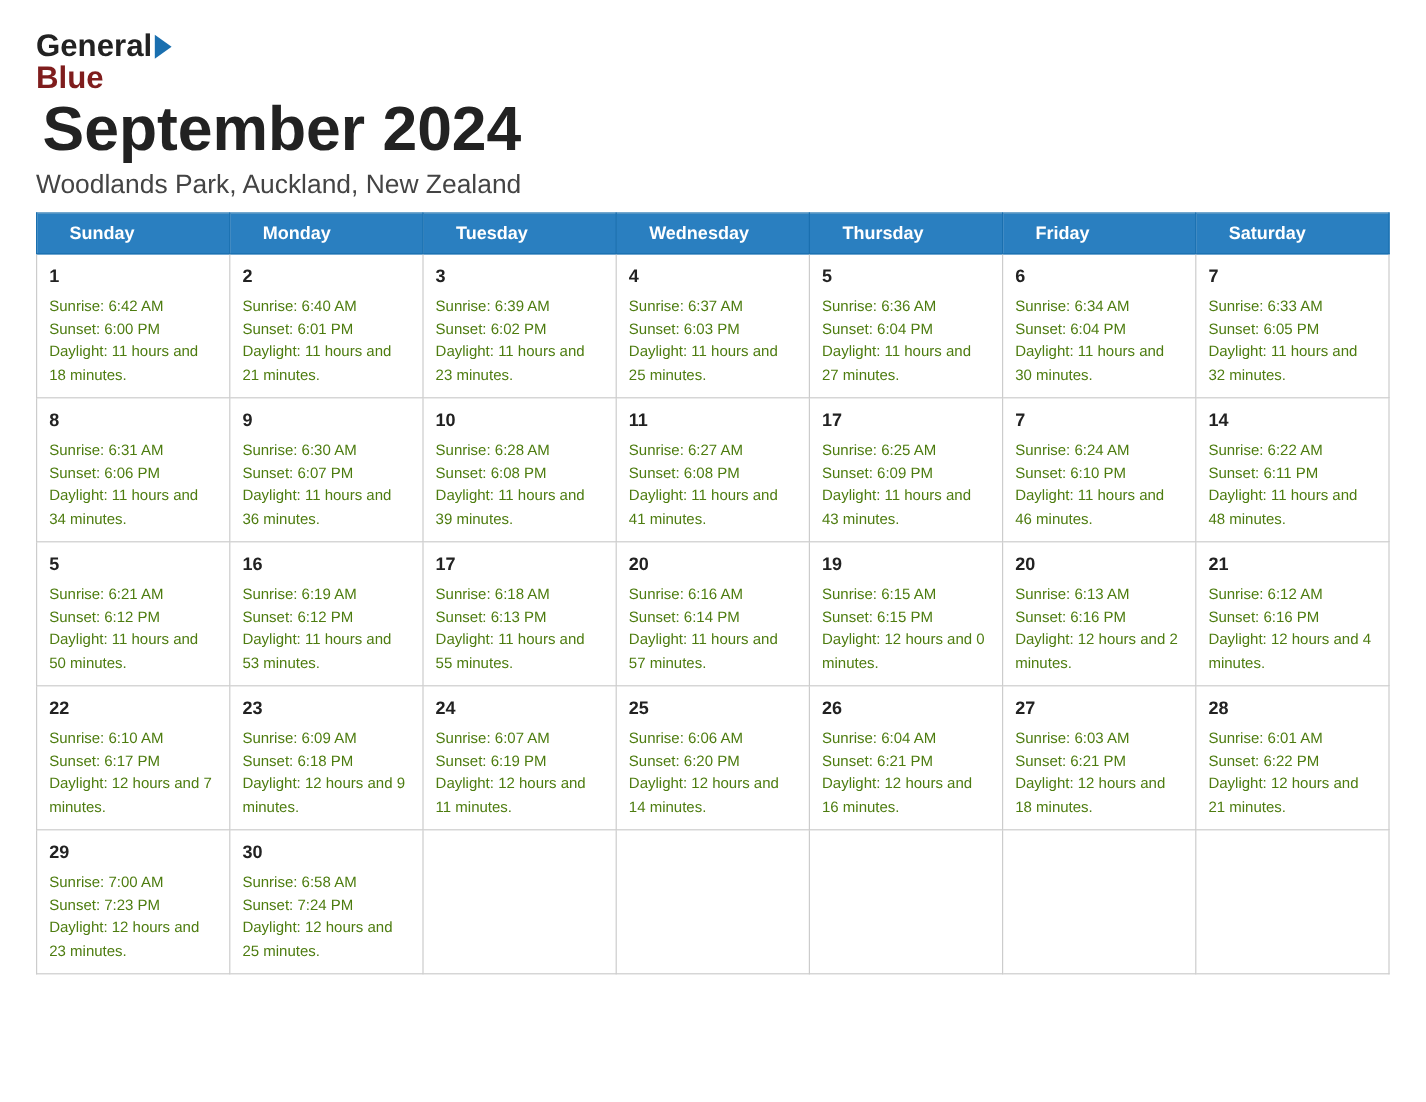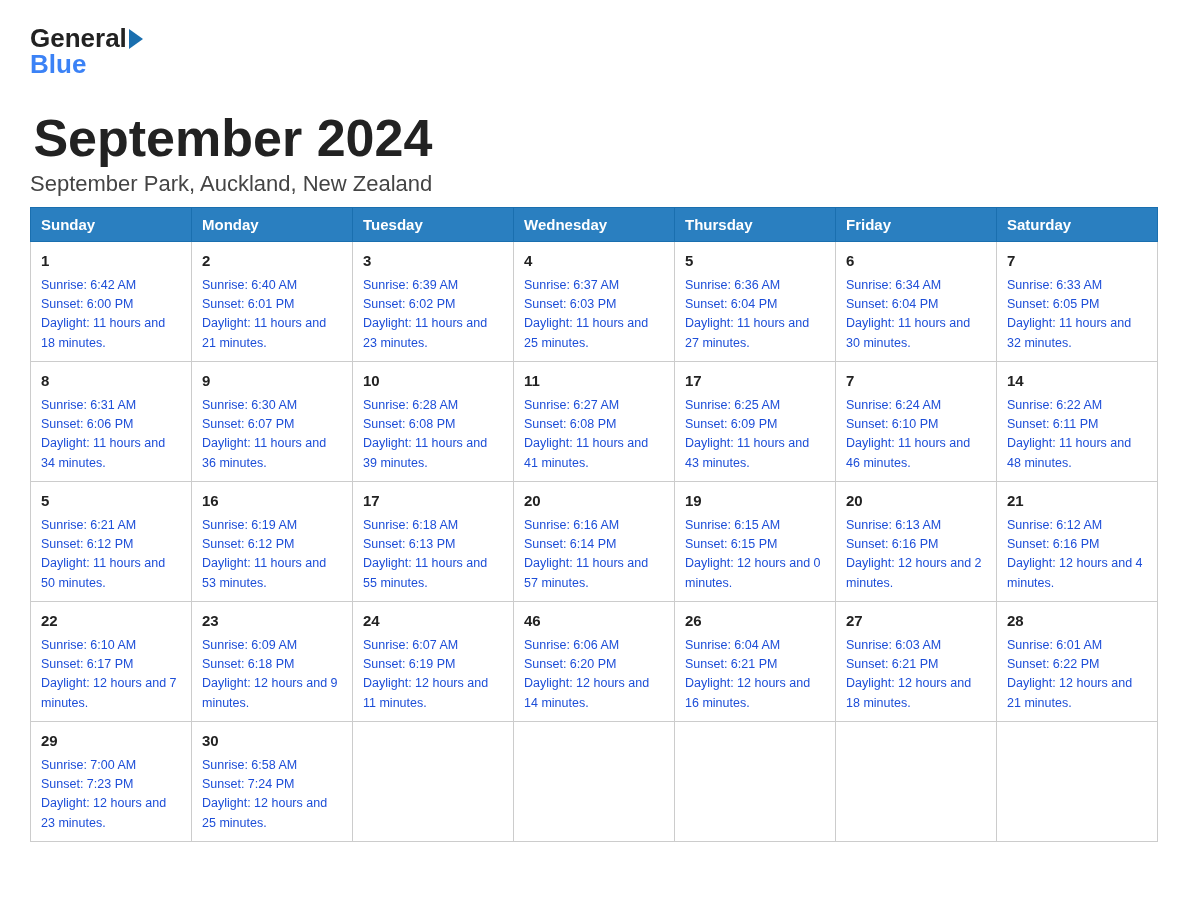--- a/index.html
+++ b/index.html
@@ -39,93 +39,92 @@
       width: 0;
       height: 0;
       border-left: 14px solid #1a6faf;
       border-top: 10px solid transparent;
       border-bottom: 10px solid transparent;
       margin: 0 2px;
       position: relative;
       top: 1px;
     }
     .logo-blue {
-      color: #3b82f6;
+      color: #7f1d1d;
       font-size: 26px;
       font-weight: bold;
       margin-top: -2px;
     }
     .title-block {
       text-align: right;
     }
     .title-block h1 {
       font-size: 52px;
       font-weight: bold;
       color: #222;
       line-height: 1.1;
-      margin-top: 30px;
     }
     .title-block h2 {
       font-size: 22px;
       font-weight: normal;
       color: #444;
       margin-top: 4px;
     }
     .calendar {
       width: 100%;
       border-collapse: collapse;
       margin-top: 10px;
     }
     .calendar thead tr th {
       background-color: #2a7fc0;
       color: #fff;
       font-size: 15px;
       font-weight: bold;
-      padding: 8px 10px;
+      padding: 8px 27px;
       text-align: left;
       border: 1px solid #1a6faf;
     }
     .calendar tbody tr td {
       vertical-align: top;
       padding: 8px 10px;
       border: 1px solid #ccc;
       font-size: 13px;
       line-height: 1.5;
       width: 14.28%;
       min-height: 100px;
     }
     .calendar tbody tr td .day-num {
       font-size: 15px;
       font-weight: bold;
       display: block;
       margin-bottom: 3px;
     }
     .calendar tbody tr td .day-info {
       font-size: 12.5px;
-      color: #1d4ed8;
+      color: #4d7c0f;
       line-height: 1.55;
     }
     .calendar tbody tr td.empty {
       background: #fff;
     }
   </style>
 </head>
 <body>
 
 <div class="header">
   <div class="logo">
     <div class="logo-text">
       <span class="general">General</span>
       <span class="arrow"></span>
     </div>
     <div class="logo-blue">Blue</div>
   </div>
   <div class="title-block">
     <h1>September 2024</h1>
-    <h2>September Park, Auckland, New Zealand</h2>
+    <h2>Woodlands Park, Auckland, New Zealand</h2>
   </div>
 </div>
 
 <table class="calendar">
   <thead>
     <tr>
       <th>Sunday</th>
       <th>Monday</th>
       <th>Tuesday</th>
       <th>Wednesday</th>
@@ -232,21 +231,21 @@
         </td>
         <td>
           <span class="day-num">23</span>
           <div class="day-info">Sunrise: 6:09 AM<br>Sunset: 6:18 PM<br>Daylight: 12 hours and 9 minutes.</div>
         </td>
         <td>
           <span class="day-num">24</span>
           <div class="day-info">Sunrise: 6:07 AM<br>Sunset: 6:19 PM<br>Daylight: 12 hours and 11 minutes.</div>
         </td>
         <td>
-          <span class="day-num">46</span>
+          <span class="day-num">25</span>
           <div class="day-info">Sunrise: 6:06 AM<br>Sunset: 6:20 PM<br>Daylight: 12 hours and 14 minutes.</div>
         </td>
         <td>
           <span class="day-num">26</span>
           <div class="day-info">Sunrise: 6:04 AM<br>Sunset: 6:21 PM<br>Daylight: 12 hours and 16 minutes.</div>
         </td>
         <td>
           <span class="day-num">27</span>
           <div class="day-info">Sunrise: 6:03 AM<br>Sunset: 6:21 PM<br>Daylight: 12 hours and 18 minutes.</div>
         </td>

